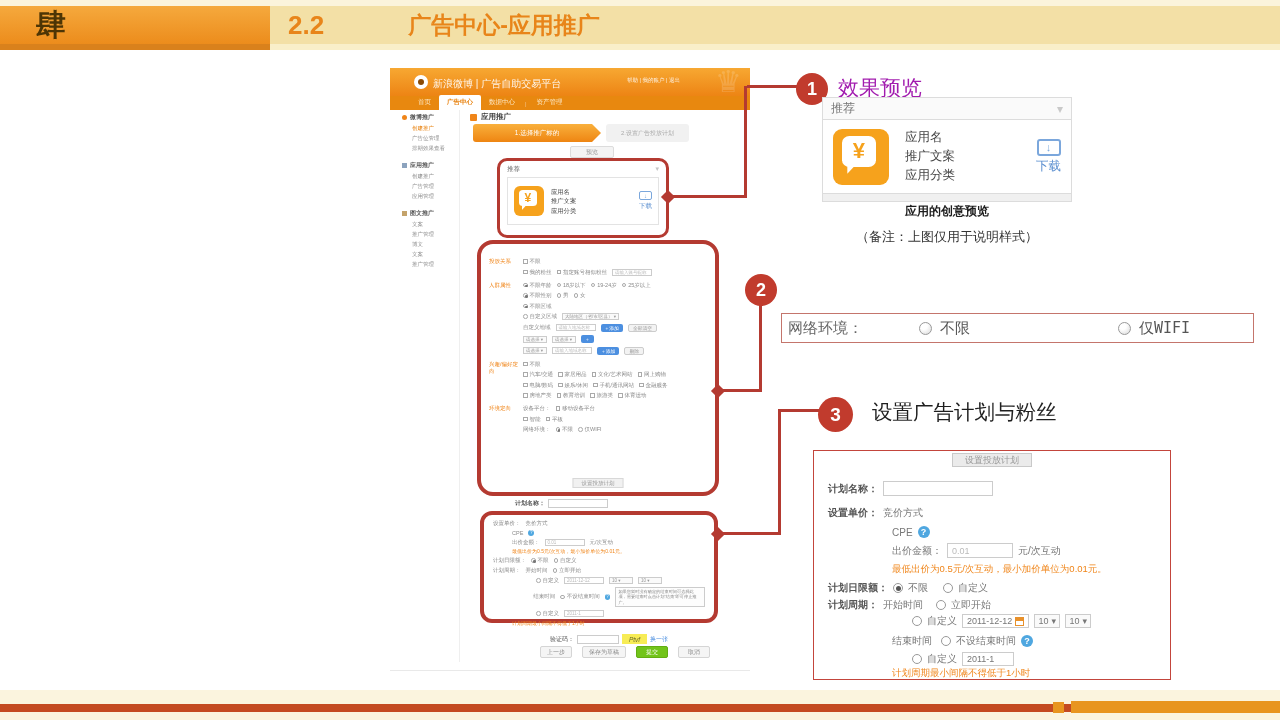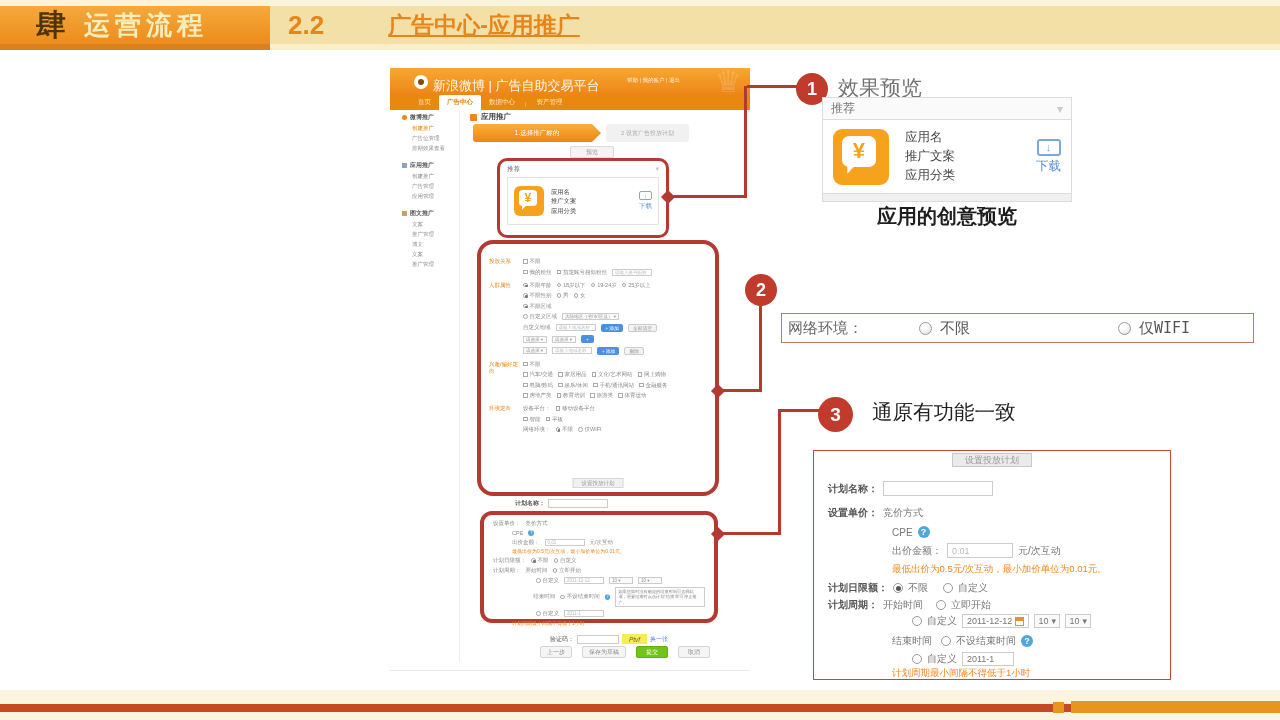--- a/index.html
+++ b/index.html
@@ -11,36 +11,36 @@
   .top-strip { position:absolute; left:0; top:0; width:1280px; height:6px; background:#FBF4DC; }
   .hdr-left { position:absolute; left:0; top:6px; width:270px; height:38px;
     background:linear-gradient(180deg,#F5A93D,#EC8C1C); display:flex; align-items:center; padding-left:36px; }
   .hdr-left-under { position:absolute; left:0; top:44px; width:270px; height:6px; background:#D9811C; }
   .hdr-chapter { font-size:30px; font-weight:bold; color:#4D3505; }
   .hdr-chapter-title { font-size:26px; color:#F9EDBA; letter-spacing:5px; margin-left:18px; font-weight:bold; }
   .hdr-right { position:absolute; left:270px; top:6px; width:1010px; height:38px; background:#F3E0A6;
     display:flex; align-items:center; }
   .hdr-right-under { position:absolute; left:270px; top:44px; width:1010px; height:6px; background:#F9EFC9; }
   .hdr-secnum { font-size:26px; font-weight:bold; color:#E8851A; margin-left:18px; }
-  .hdr-sectitle { font-size:23px; font-weight:bold; color:#E8851A; margin-left:64px;text-decoration:underline; }
+  .hdr-sectitle { font-size:23px; font-weight:bold; color:#E8851A; margin-left:84px; }
 
   
   .bottom-cream { position:absolute; left:0; top:690px; width:1280px; height:30px; background:#FBF4DE; }
   .bottom-red { position:absolute; left:0; top:704px; width:1280px; height:8px; background:#C44A21; }
   .bottom-orange-sq { position:absolute; left:1053px; top:702px; width:11px; height:11px; background:#E8951F; }
   .bottom-orange-bar { position:absolute; left:1071px; top:701px; width:209px; height:12px; background:#E8951F; }
 
   
   .shot { position:absolute; left:390px; top:68px; width:360px; height:606px; background:#fff; }
   .sh-head { position:absolute; left:0; top:0; width:360px; height:28px;
     background:linear-gradient(180deg,#F7A832,#ED8414); }
   .logo-eye { position:absolute; left:24px; top:7px; width:14px; height:14px; border-radius:50%;
     background:#fff; }
   .logo-eye::after { content:""; position:absolute; left:4px; top:4px; width:6px; height:6px; border-radius:50%; background:#8A4A05; }
-  .logo-text { position:absolute; left:43px; top:9px; font-size:13px; color:rgba(255,255,255,.92); white-space:nowrap; }
+  .logo-text { position:absolute; left:43px; top:9px; font-size:10px; color:rgba(255,255,255,.92); white-space:nowrap; }
   .sh-toplinks { position:absolute; right:70px; top:9px; font-size:5.5px; color:rgba(255,255,255,.85); }
   .crown { position:absolute; right:8px; top:-4px; font-size:30px; color:rgba(255,255,255,.16); }
   .sh-nav { position:absolute; left:0; top:28px; width:360px; height:14px; background:#E8880F;
     display:flex; align-items:flex-end; padding-left:20px; }
   .sh-tab { font-size:6.5px; color:#FCE7C3; padding:3px 8px 3px; }
   .sh-tab.active { background:#fff; color:#E8820F; font-weight:bold; border-radius:2px 2px 0 0; }
   .sh-navsep { font-size:6px; color:rgba(255,255,255,.5); padding:3px 2px; }
 
   .sb { position:absolute; left:0; top:42px; width:70px; height:552px; border-right:1px solid #EFEFEF; padding-top:2px; }
   .sb-sec { margin-bottom:7px; }
@@ -140,32 +140,32 @@
     background:#F1F1F1; border:1px solid #D8D8D8; color:#999; font-size:5.5px; display:flex; align-items:center; }
   .miniplan { display:flex; flex-direction:column; gap:2.8px; }
 
   
   .cline { position:absolute; background:#B43A31; }
   .cdot { position:absolute; width:10px; height:10px; background:#B43A31; transform:rotate(45deg); }
   .num-circle { position:absolute; border-radius:50%; background:#C13B2D; color:#fff; font-weight:bold;
     display:flex; align-items:center; justify-content:center; }
 
   
-  .a1-title { position:absolute; left:838px; top:74px; font-size:21px; color:#737373; }
+  .a1-title { position:absolute; left:838px; top:74px; font-size:21px; color:#a21caf; }
   .pcard { position:absolute; left:822px; top:97px; width:250px; }
   .pcard-h { height:23px; background:#FAFAFA; border:1px solid #DCDCDC; display:flex; align-items:center;
     justify-content:space-between; padding:0 8px; }
   .pcard-h .t { font-size:12px; color:#777; }
   .pcard-h .ch { font-size:12px; color:#C9C9C9; }
   .pcard-b { height:74px; background:#fff; border:1px solid #DCDCDC; border-top:none;
     display:flex; align-items:center; padding:0 10px; gap:16px; }
   .pcard-lines { flex:1; font-size:12.5px; line-height:19px; color:#444; }
   .pcard-f { height:8px; background:#F0F0F0; border:1px solid #DCDCDC; border-top:none; }
   .a1-caption { position:absolute; left:812px; top:203px; width:270px; text-align:center;
-    font-size:20px; font-weight:bold; color:#1E1E1E; }
+    font-size:12px; font-weight:bold; color:#1E1E1E; }
   .a1-note { position:absolute; left:812px; top:228px; width:270px; text-align:center; font-size:13px; color:#333; }
 
   
   .a2-title { position:absolute; left:782px; top:280px; font-size:19.5px; color:#1F1F1F; white-space:nowrap; }
   .netbox { position:absolute; left:781px; top:313px; width:473px; height:30px; border:1px solid #C4756C;
     background:#fff; display:flex; align-items:center; padding:0 6px;
     font-family:"DejaVu Sans Mono","Liberation Mono",monospace; }
   .net-label { font-size:15px; color:#666; }
   .net-opt { display:flex; align-items:center; gap:8px; font-size:15px; color:#555; }
   .net-opt.o1 { margin-left:56px; }
@@ -201,21 +201,20 @@
     box-shadow:1px 1px 2px rgba(0,0,0,.12); font-size:8px; line-height:11px; color:#666; padding:3px 4px; z-index:3; }
 </style>
 </head>
 <body>
 
 <div class="slide">
 
   <div class="top-strip"></div>
   <div class="hdr-left">
     <span class="hdr-chapter">肆</span>
-    <span class="hdr-chapter-title">运营流程</span>
   </div>
   <div class="hdr-left-under"></div>
   <div class="hdr-right">
     <span class="hdr-secnum">2.2</span>
     <span class="hdr-sectitle">广告中心-应用推广</span>
   </div>
   <div class="hdr-right-under"></div>
 
   <div class="shot">
     <div class="sh-head">
@@ -614,37 +613,38 @@
         <div>应用分类</div>
       </span>
       <span class="dl-col">
         <span class="dlicon big">↓</span>
         <span class="dl-t big">下载</span>
       </span>
     </div>
     <div class="pcard-f"></div>
   </div>
   <div class="a1-caption">应用的创意预览</div>
+  <div class="a1-note">（备注：上图仅用于说明样式）</div>
 
   <div class="num-circle" style="left:745px;top:274px;width:32px;height:32px;font-size:18px">2</div>
   <div class="netbox">
     <span class="net-label">网络环境：</span>
     <span class="net-opt o1">
       <span class="net-rd"></span>
       <span>不限</span>
     </span>
     <span class="net-opt o2">
       <span class="net-rd"></span>
       <span>仅WIFI</span>
     </span>
   </div>
 
   <div class="num-circle" style="left:818px;top:397px;width:35px;height:35px;font-size:19px">3</div>
   <div class="a3-title">
-    <div>通原有功能一致</div>
+    <div>设置广告计划与粉丝</div>
   </div>
 
   <div class="p3">
     <div class="p3-tab">设置投放计划</div>
     <div class="p3r" style="top:30px">
       <span class="p3-lab">计划名称：</span>
       <span class="p3-input w110"></span>
     </div>
     <div class="p3r" style="top:55px">
       <span class="p3-lab">设置单价：</span>

